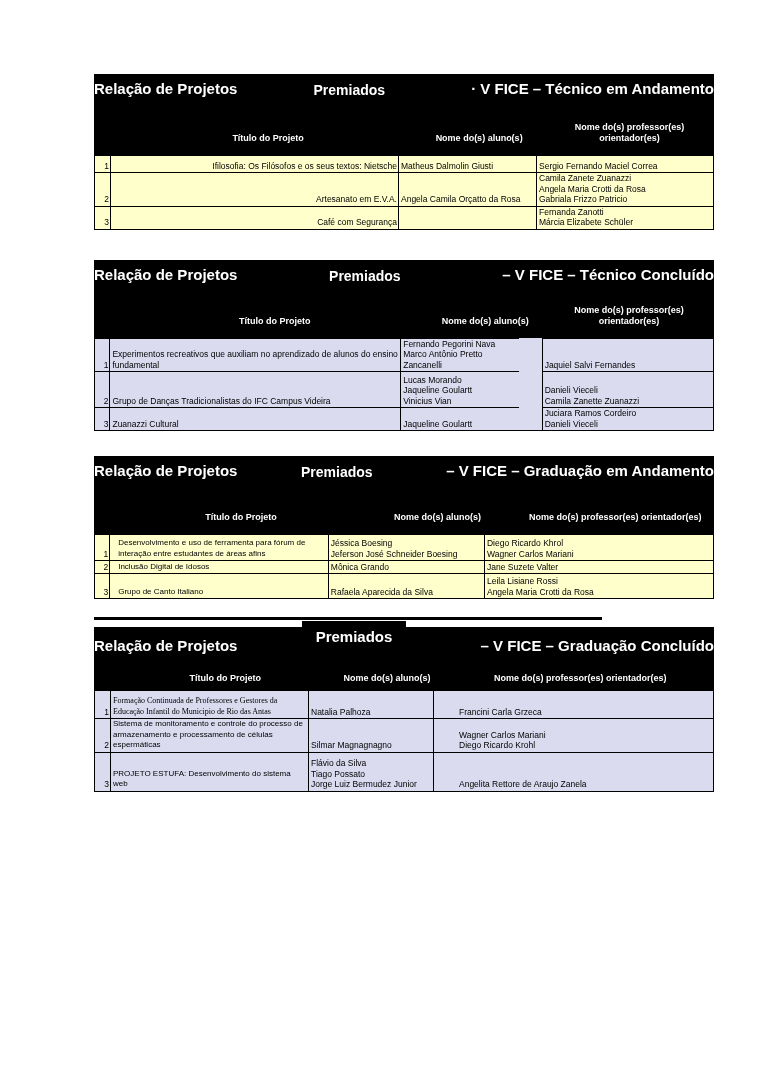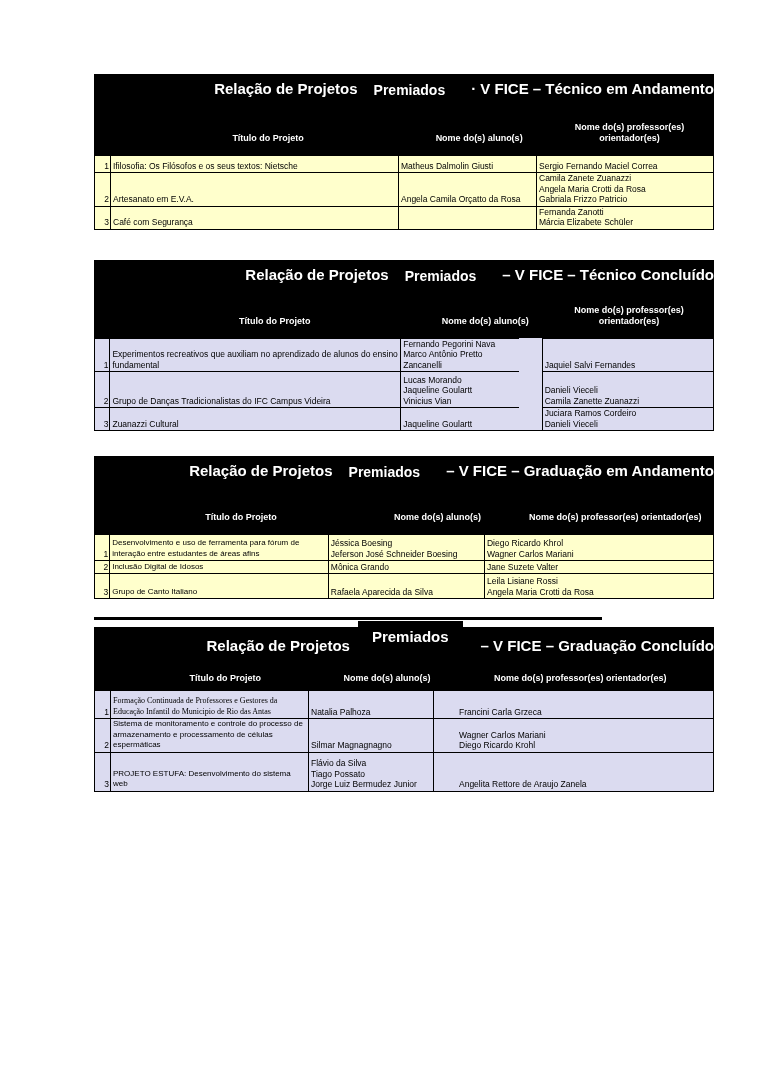--- a/index.html
+++ b/index.html
@@ -17,21 +17,21 @@
   .t4-strip{height:3px;width:508px;background:#000;margin-bottom:7px;}
   .thead{
     background:#000;color:#fff;display:flex;flex-direction:column;
     justify-content:space-between;overflow:visible;
   }
   .t1 .thead{height:81px;}
   .t2 .thead{height:78px;}
   .t3 .thead{height:78px;}
   .t4 .thead{height:63px;}
   .title-row{
-    display:flex;justify-content:flex-end;align-items:baseline;
+    display:flex;justify-content:space-between;align-items:baseline;
     font-weight:bold;font-size:15px;padding-top:6px;white-space:nowrap;
   }
   .t4 .title-row{padding-top:3px;}
   .premiados{font-size:14px;margin:0 26px 0 16px;position:relative;top:1px;}
   .t4 .premiados{
     background:#000;top:-9px;padding:7px 14px 1px;margin:0 18px 0 8px;font-size:15px;
   }
   .cols-row{display:flex;align-items:flex-end;padding-bottom:11px;padding-left:29px;}
   .t4 .cols-row{padding-bottom:6px;}
   .colhead{
@@ -47,25 +47,25 @@
   .lavender .row{background:#DBDBF0;}
   .cell{
     border-left:1px solid #000;border-top:1px solid #000;
     display:flex;align-items:flex-end;box-sizing:border-box;
     font-size:8.5px;line-height:10.5px;
   }
   .cell:last-child{border-right:1px solid #000;}
   .cell span{padding:0 1px 1px 2px;white-space:pre-line;}
   .c-num{width:16px;justify-content:flex-end;}
   .c-num span{padding-right:1px;}
-  .t1 .c-tit{width:288px;} .t1 .c-alu{width:138px;} .t1 .c-pro{width:178px;}
+  .t1 .c-tit{width:288px;justify-content:flex-end;} .t1 .c-alu{width:138px;} .t1 .c-pro{width:178px;}
   .t2 .c-tit{width:302px;} .t2 .c-alu{width:123px;} .t2 .c-pro{width:179px;margin-left:23px;}
   .t3 .c-tit{width:231px;} .t3 .c-alu{width:165px;} .t3 .c-pro{width:243px;}
   .t4 .c-tit{width:198px;} .t4 .c-alu{width:125px;} .t4 .c-pro{width:281px;padding-left:23px;}
-  .t3 .c-tit span{font-size:8px;}
+  .t3 .c-tit span{font-size:8px;margin-left:6px;}
   .t4 .c-tit span{font-size:8px;}
   .serif span{font-family:"Liberation Serif","DejaVu Serif",serif;font-size:8.5px;}
   .mh13{min-height:13px;} .mh17{min-height:17px;} .mh21{min-height:21px;}
   .mh25{min-height:25px;} .mh26{min-height:26px;} .mh28{min-height:28px;}
   .mh33{min-height:33px;} .mh36{min-height:36px;} .mh38{min-height:39px;}
 </style>
 </head>
 <body>
 
 <div class="doc">

